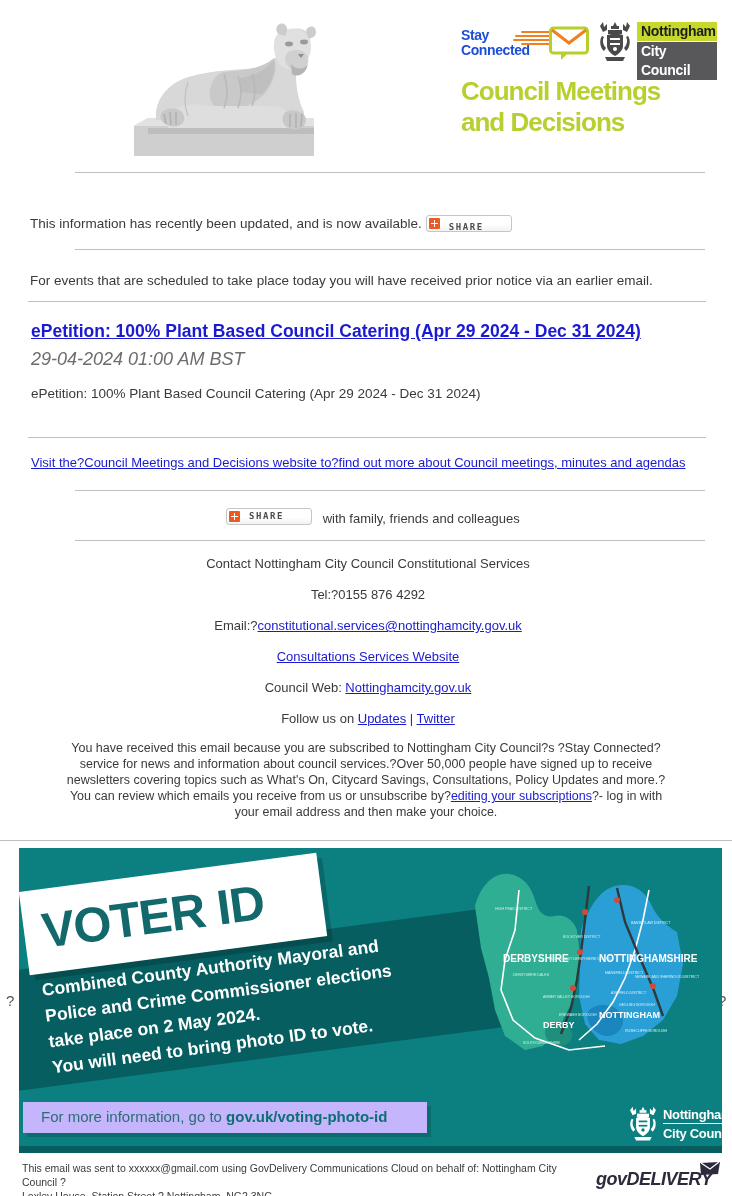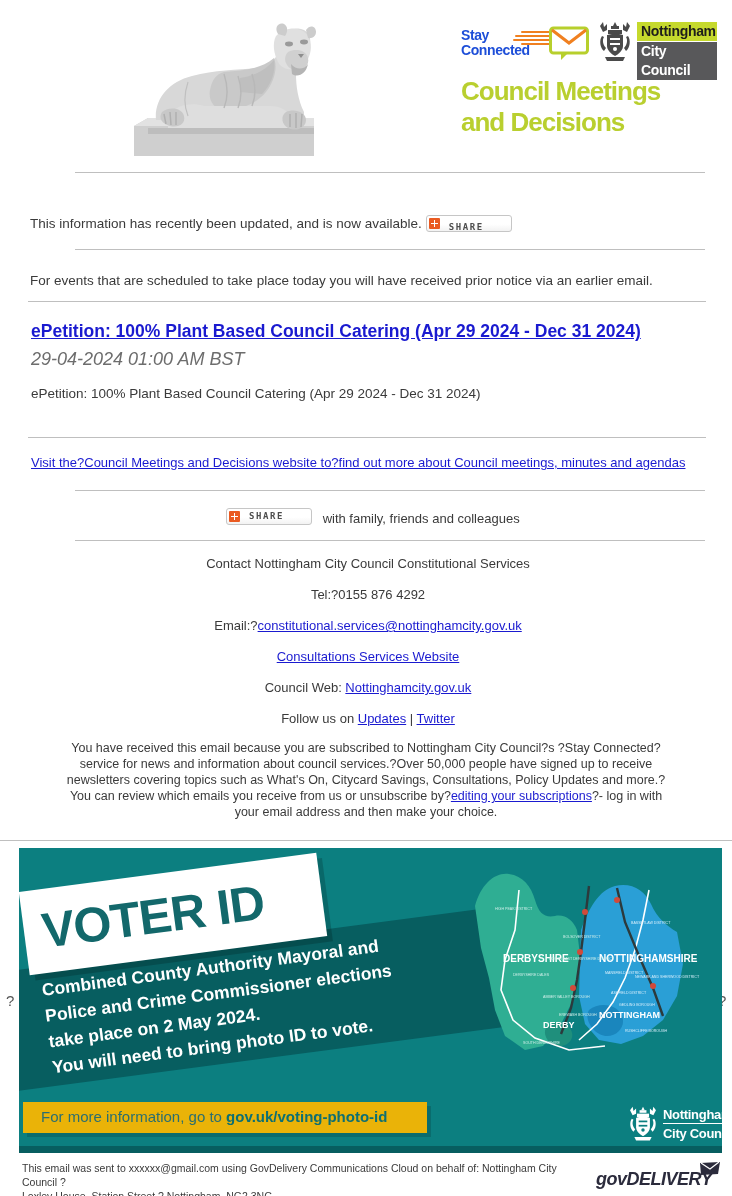--- a/index.html
+++ b/index.html
@@ -300,21 +300,21 @@
     transform: rotate(-7.5deg);
     color: #ffffff;
     font-size: 17.5px;
     font-weight: bold;
     line-height: 26px;
   }
   .voter .info-bar {
     position: absolute;
     left: 4px; top: 254px;
     width: 404px; height: 31px;
-    background: #eab308;
+    background: #c4b5fd;
     box-shadow: 4px 4px 0 rgba(0,0,0,0.15);
   }
   .voter .info-bar .t {
     position: absolute;
     left: 18px; top: 6px;
     font-size: 15px;
     color: #2a6e70;
   }
   .voter .info-bar .t b { color: #0d6f72; }
   .voter .bottom-rule {

